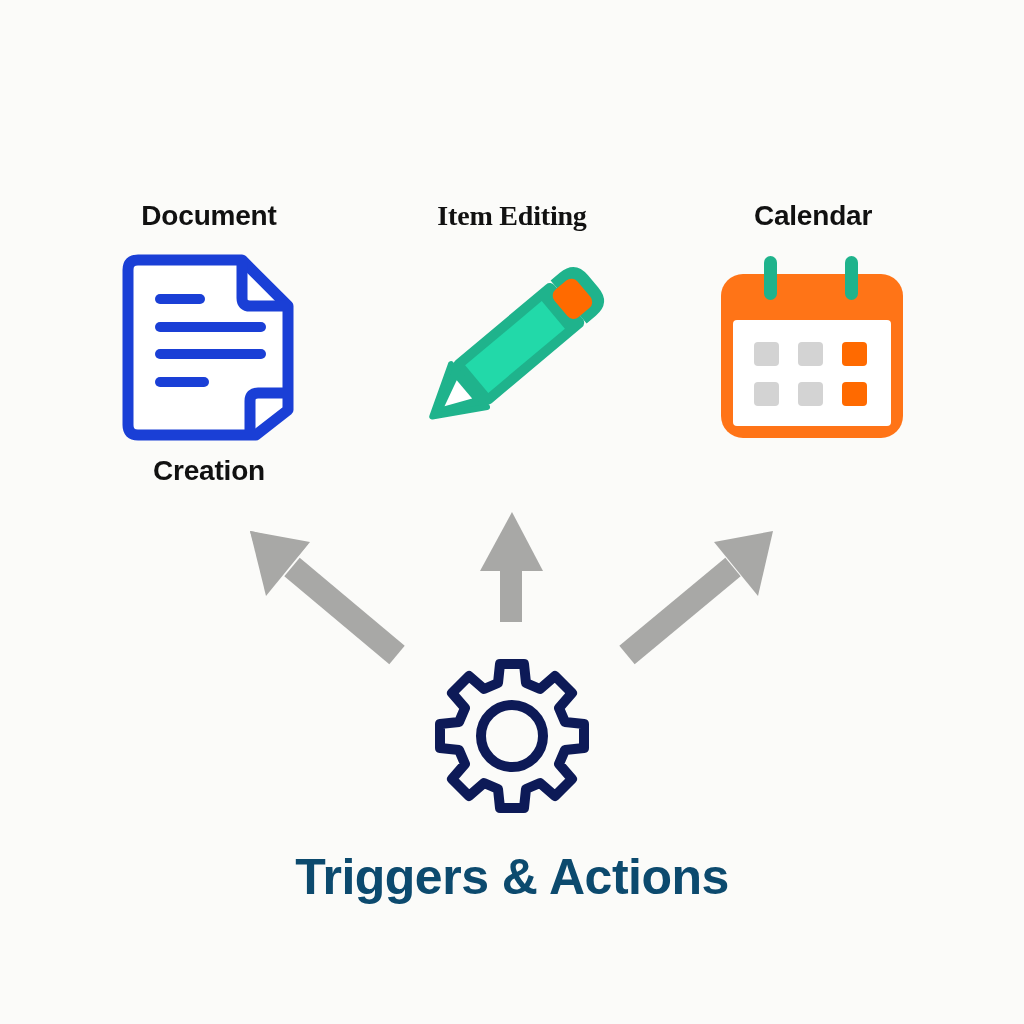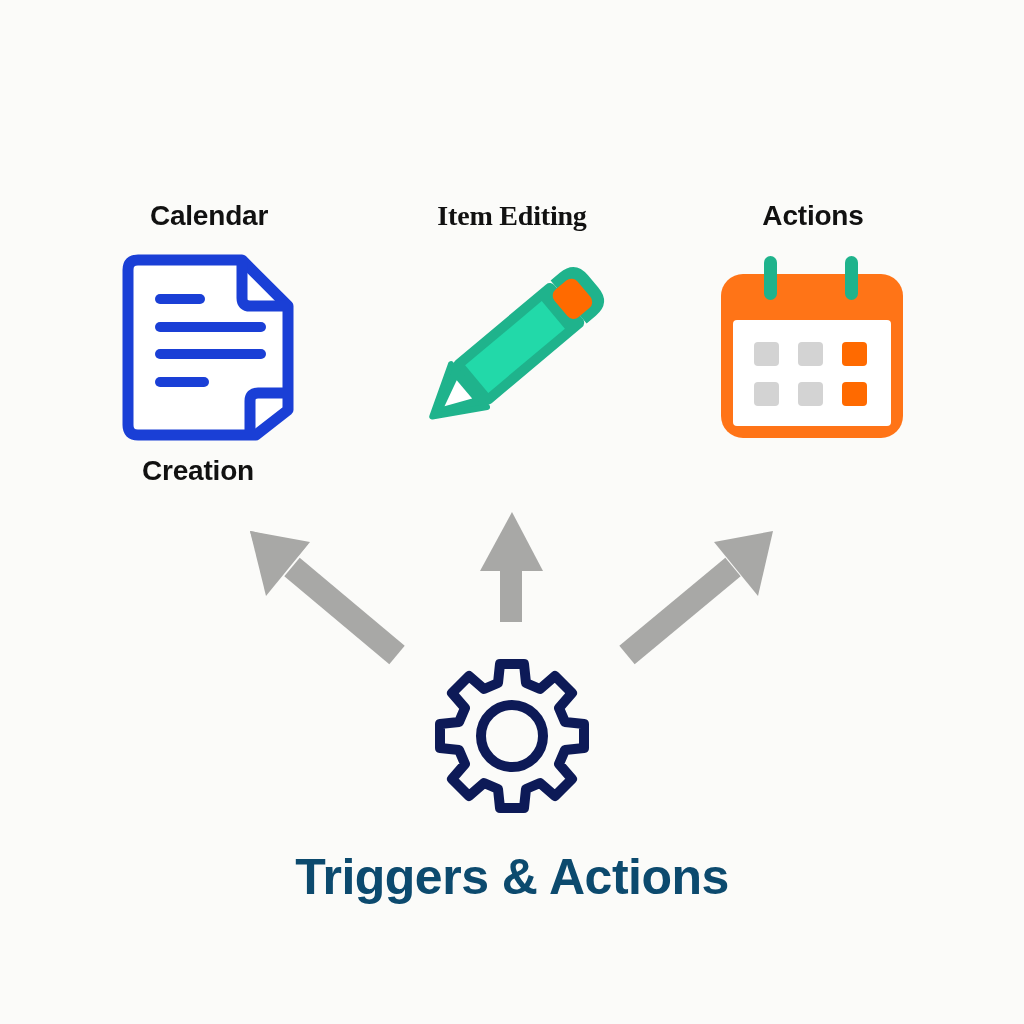--- a/index.html
+++ b/index.html
@@ -28,24 +28,24 @@
     font-size: 50px;
     font-weight: 700;
     color: #0c4a6e;
     white-space: nowrap;
     letter-spacing: -0.5px;
   }
 </style>
 </head>
 <body>
 
-<div class="label" style="left:209px; top:200px;">Calendar</div>
+<div class="label" style="left:209px; top:200px;">Document</div>
 <div class="label" style="left:512px; top:200px;font-family:Liberation Serif, serif;">Item Editing</div>
-<div class="label" style="left:813px; top:200px;">Actions</div>
-<div class="label" style="left:198px; top:455px;">Creation</div>
+<div class="label" style="left:813px; top:200px;">Calendar</div>
+<div class="label" style="left:209px; top:455px;">Creation</div>
 
 <svg class="icon" style="left:120px; top:250px;" width="180" height="195" viewBox="0 0 180 195">
   <path d="M18 10 H122 L168 56 V160 L136 185 H18 Q8 185 8 175 V20 Q8 10 18 10 Z" fill="#ffffff" stroke="#1a3fd6" stroke-width="11" stroke-linejoin="round"></path>
   <path d="M122 12 V48 Q122 56 130 56 H166" fill="none" stroke="#1a3fd6" stroke-width="11" stroke-linejoin="round"></path>
   <path d="M166 143 H138 Q130 143 130 151 V183" fill="none" stroke="#1a3fd6" stroke-width="11" stroke-linejoin="round"></path>
   <line x1="40" y1="49" x2="80" y2="49" stroke="#1a3fd6" stroke-width="10" stroke-linecap="round"></line>
   <line x1="40" y1="77" x2="141" y2="77" stroke="#1a3fd6" stroke-width="10" stroke-linecap="round"></line>
   <line x1="40" y1="104" x2="141" y2="104" stroke="#1a3fd6" stroke-width="10" stroke-linecap="round"></line>
   <line x1="40" y1="132" x2="84" y2="132" stroke="#1a3fd6" stroke-width="10" stroke-linecap="round"></line>
 </svg>

